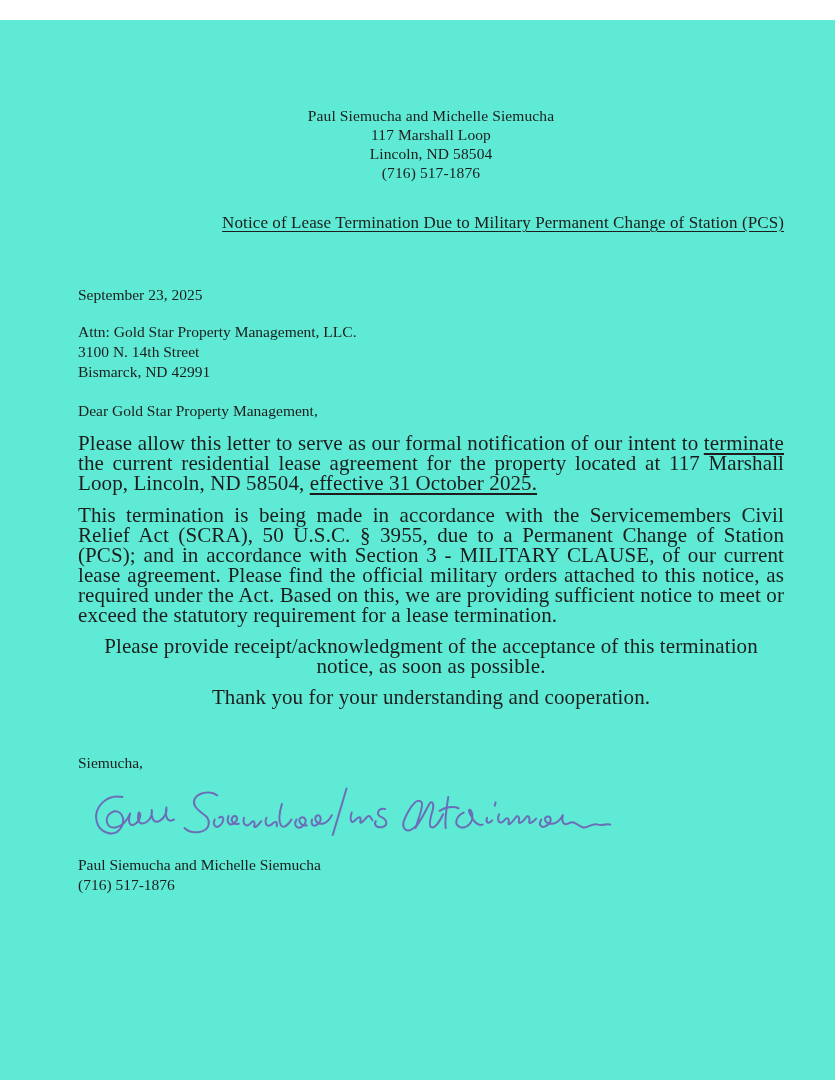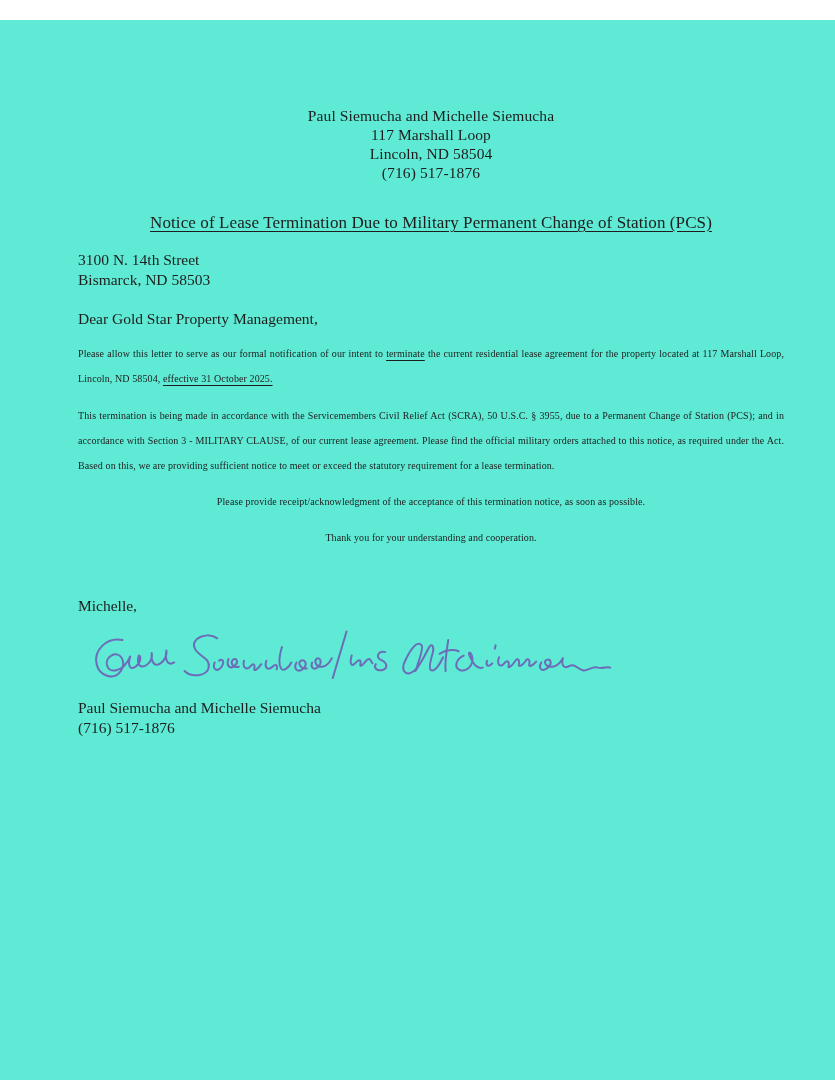--- a/index.html
+++ b/index.html
@@ -25,38 +25,38 @@
   }
   .sender-block {
     margin-top: 86px;
     text-align: center;
     font-size: 15.5px;
     line-height: 19px;
     letter-spacing: 0.1px;
   }
   .letter-title {
     margin-top: 31px;
-    text-align: center;
+    text-align: right;
     font-size: 17px;
     letter-spacing: 0.1px;
   }
   .letter-title span {
     text-decoration: underline;
     text-underline-offset: 3px;
   }
   .line { font-size: 15.5px; line-height: 20px; }
   .date-line { margin-top: 52px; }
   .recipient-block { margin-top: 17px; }
   .subject-line { margin-top: 29px; }
   .salutation-line { margin-top: 19px; }
   p.body-para {
     margin: 0;
     margin-top: 12px;
-    font-size: 10px;
-    line-height: 25px;
+    font-size: 21px;
+    line-height: 20px;
     text-align: justify;
     letter-spacing: 0.1px;
   }
   p.body-para.plain { text-align: center; margin-top: 11px; }
   .u {
     text-decoration: underline;
     text-underline-offset: 2.5px;
   }
   .para-gap { margin-top: 15px; }
   .sincerely-line { margin-top: 46px; }
@@ -88,39 +88,41 @@
       <div>Paul Siemucha and Michelle Siemucha</div>
       <div>117 Marshall Loop</div>
       <div>Lincoln, ND 58504</div>
       <div>(716) 517-1876</div>
     </div>
 
     <div class="letter-title">
       <span>Notice of Lease Termination Due to Military Permanent Change of Station (PCS)</span>
     </div>
 
+    <div class="line date-line">September 23, 2025</div>
 
     <div class="recipient-block">
+      <div class="line">Attn: Gold Star Property Management, LLC.</div>
       <div class="line">3100 N. 14th Street</div>
-      <div class="line">Bismarck, ND 58503</div>
+      <div class="line">Bismarck, ND 42991</div>
     </div>
 
 
     <div class="line salutation-line">Dear Gold Star Property Management,</div>
 
     <p class="body-para"><span>Please allow this letter to serve as our formal notification of our intent to </span><span class="u">terminate</span><span> the current residential lease agreement for the property located at 117 Marshall Loop, Lincoln, ND 58504, </span><span class="u">effective 31 October 2025.</span></p>
 
     <p class="body-para para-gap">This termination is being made in accordance with the Servicemembers Civil Relief Act (SCRA), 50 U.S.C. § 3955, due to a Permanent Change of Station (PCS); and in accordance with Section 3 - MILITARY CLAUSE, of our current lease agreement.  Please find the official military orders attached to this notice, as required under the Act.  Based on this, we are providing sufficient notice to meet or exceed the statutory requirement for a lease termination.</p>
 
     <p class="body-para plain para-gap">Please provide receipt/acknowledgment of the acceptance of this termination notice, as soon as possible.</p>
 
     <p class="body-para plain para-gap">Thank you for your understanding and cooperation.</p>
 
 
-    <div class="line sincerely-line">Michelle,</div>
+    <div class="line sincerely-line">Siemucha,</div>
 
     <div class="signature-wrap">
       <svg width="530" height="78" viewBox="0 0 615 80" fill="none" stroke="#6c6db8" stroke-width="2.3" stroke-linecap="round" stroke-linejoin="round">
 
         <path d="M40 18 C22 14 6 30 10 46 C13 59 30 66 38 54 C45 44 38 30 27 36 C18 41 21 56 33 53 C42 51 46 44 49 37 C46 46 48 54 55 49 C61 45 62 37 59 36 C56 45 60 52 68 47 C73 44 75 37 74 33 C73 42 76 50 84 45 C89 42 92 35 91 30 C89 40 92 49 100 44"></path>
 
         <path d="M150 16 C138 8 118 16 124 28 C129 38 142 38 140 50 C138 60 120 62 112 54"></path>
         <path d="M147 44 C144 52 150 56 155 49 C159 43 156 39 152 42"></path>
         <path d="M163 40 C160 48 165 53 171 47 C175 43 172 38 168 41 C165 44 168 51 175 49"></path>
         <path d="M181 42 C179 50 184 54 189 48 C192 44 194 47 193 51 C192 55 197 52 201 46"></path>

